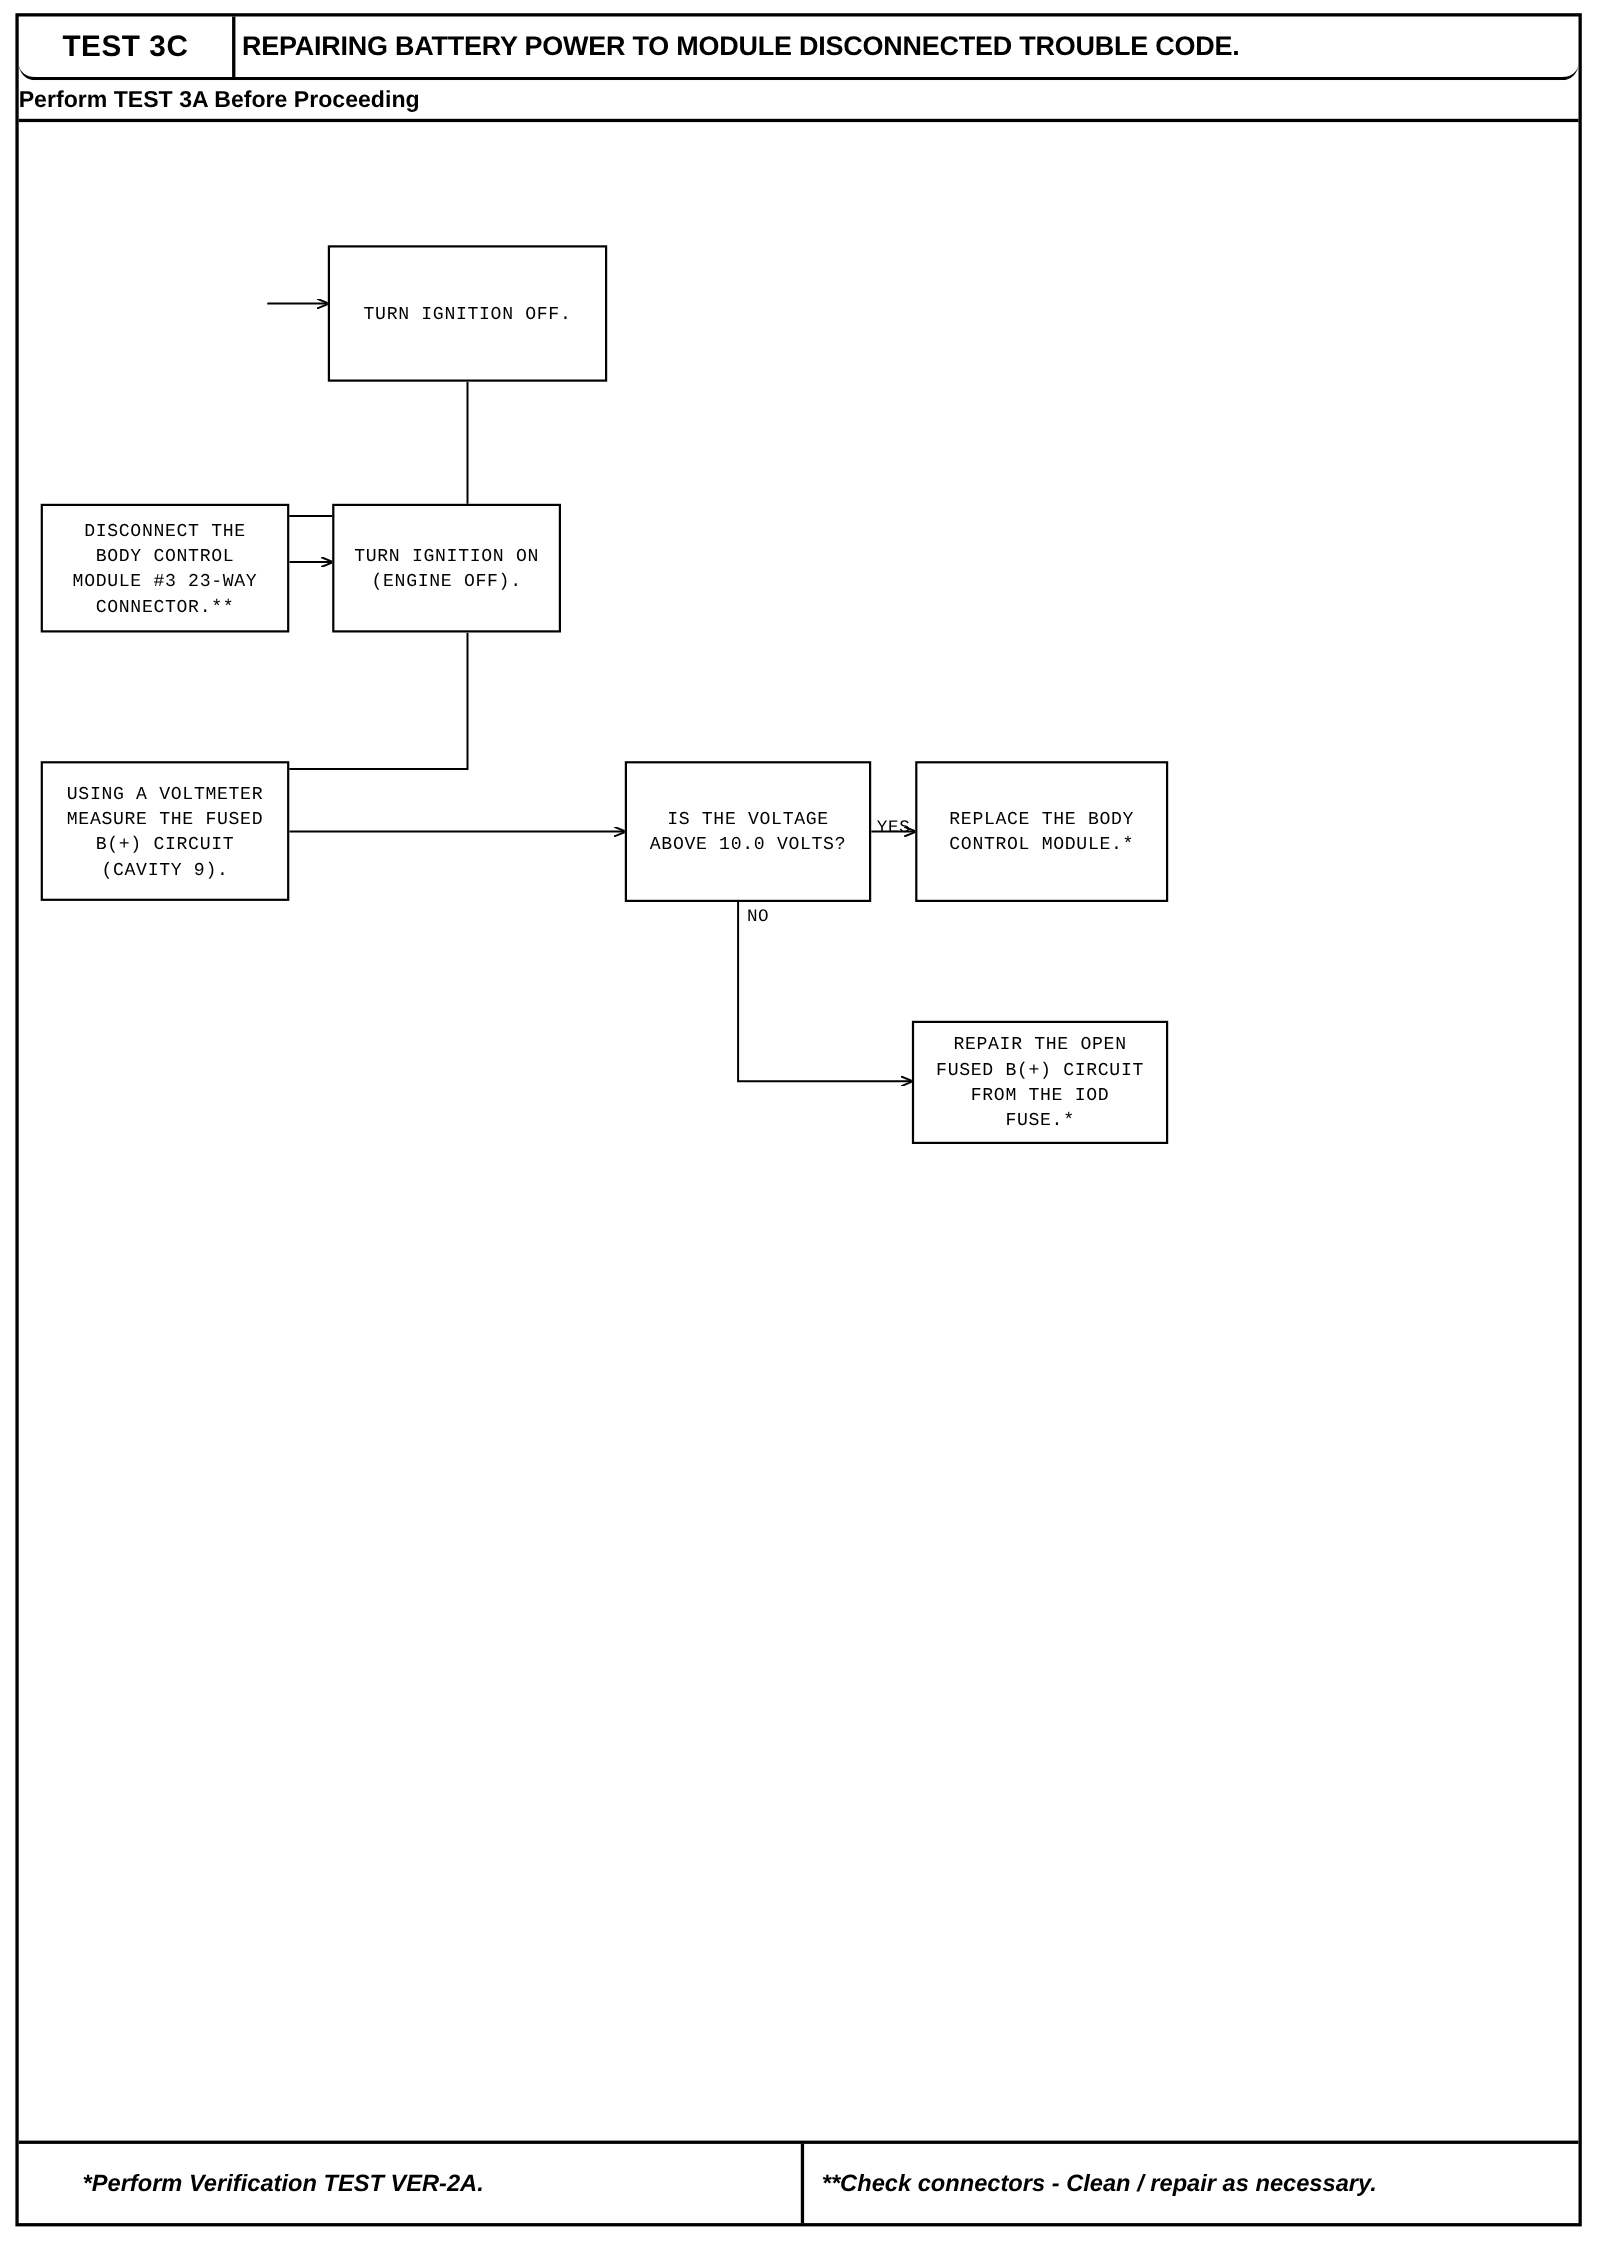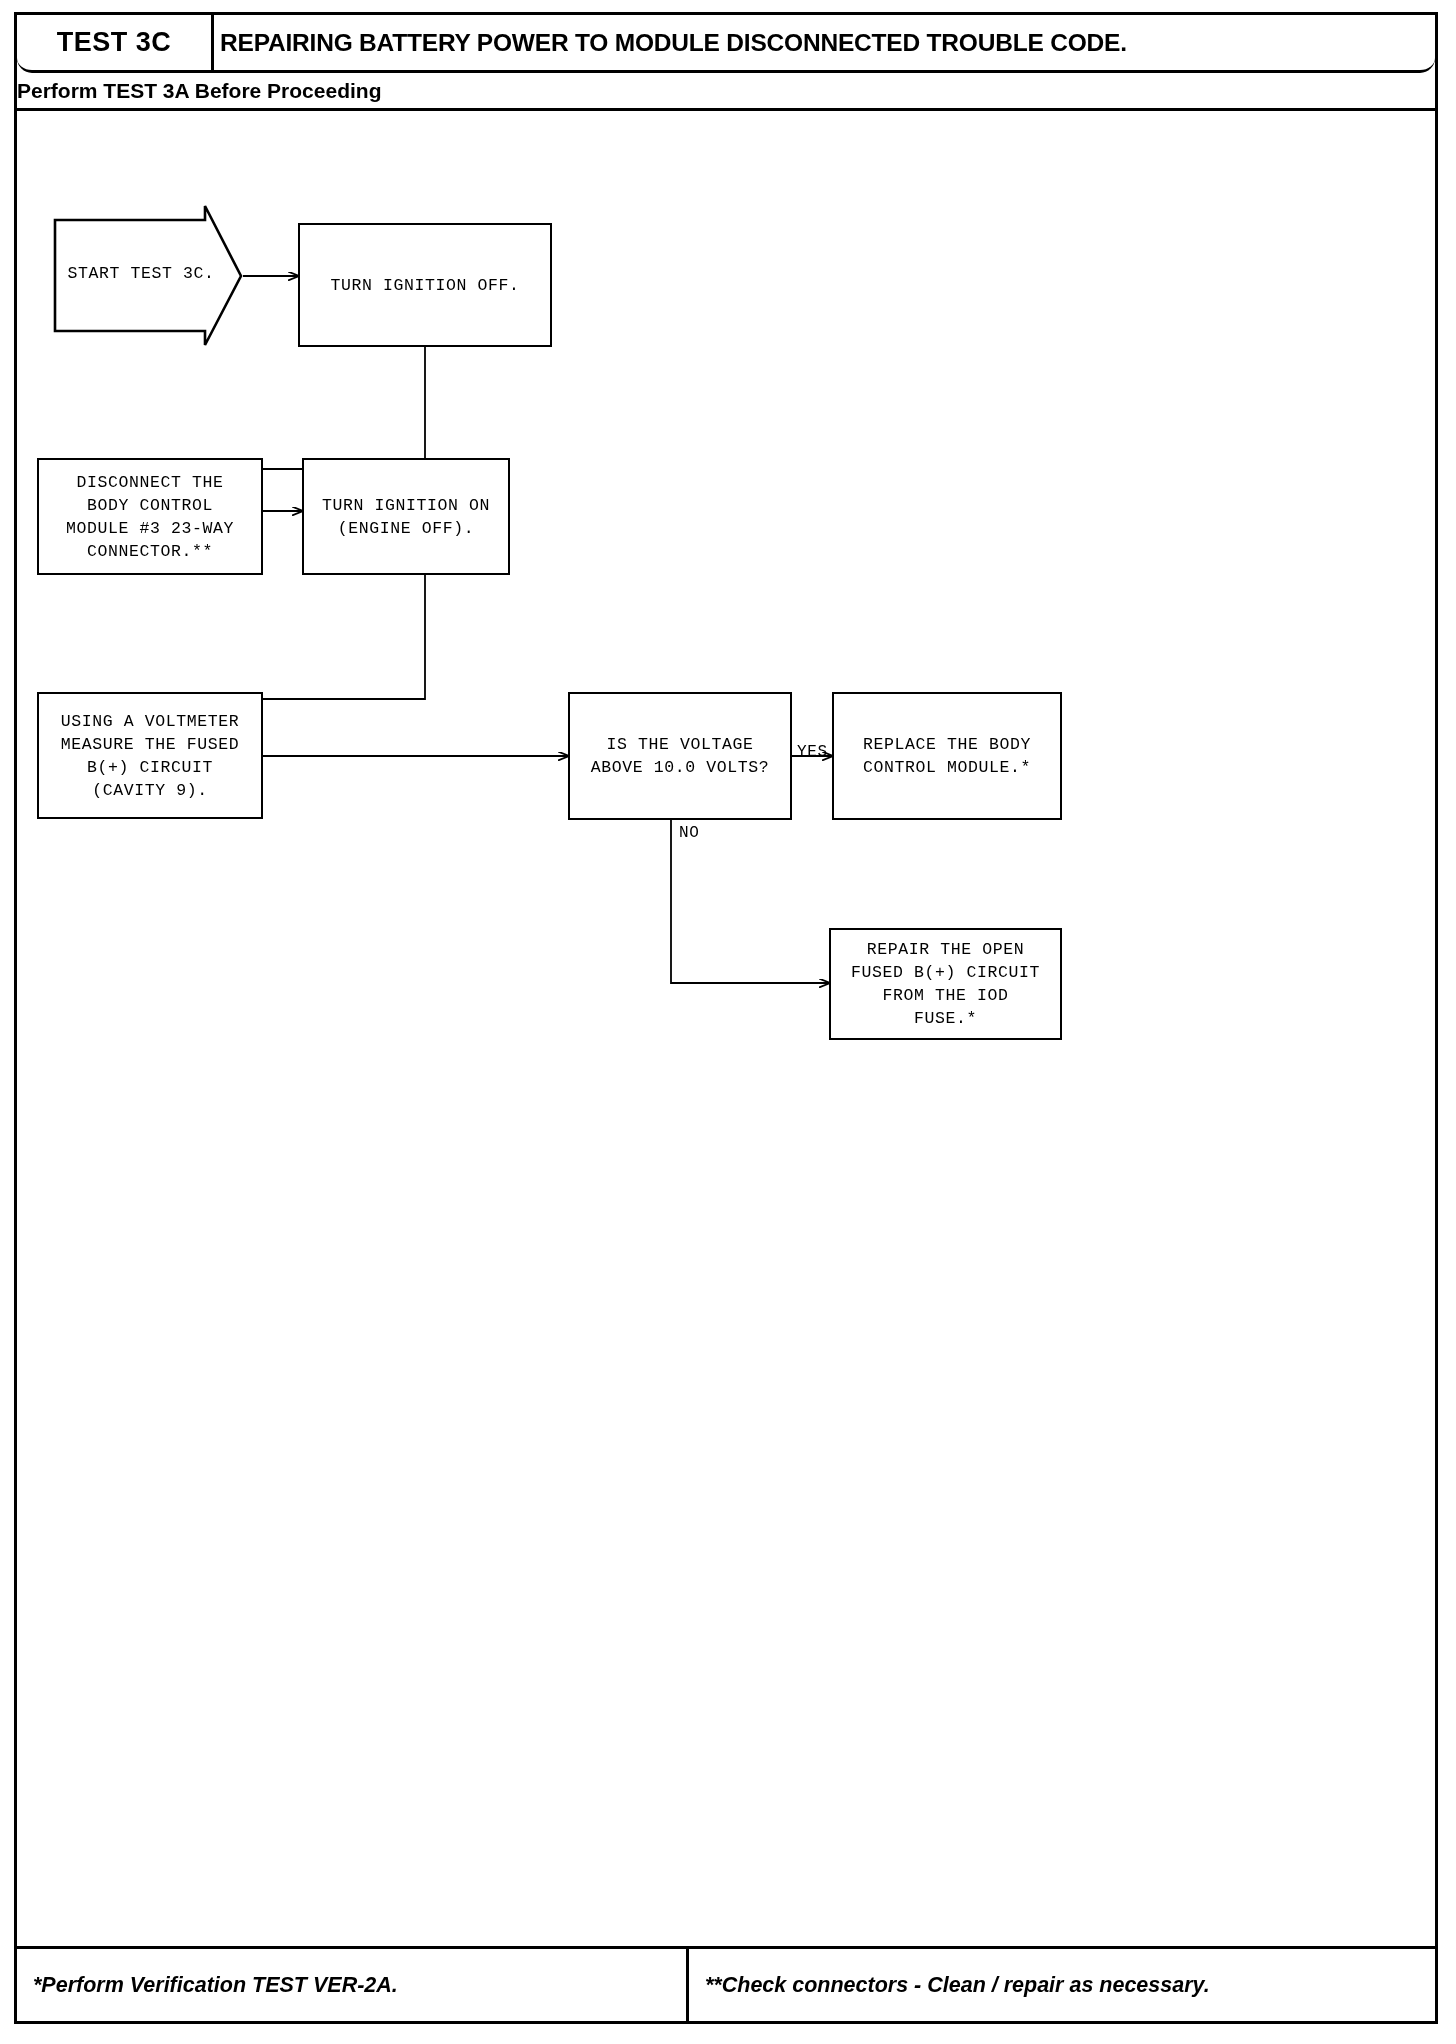--- a/index.html
+++ b/index.html
@@ -158,20 +158,21 @@
   #footer-row {
     position: absolute;
     left: 0;
     bottom: 0;
     width: 100%;
     height: 75px;
     box-sizing: border-box;
     border-top: 3px solid #000;
     display: flex;
     align-items: stretch;
+    padding-left: 42px;
   }
   #footer-left {
     width: 672px;
     box-sizing: border-box;
     border-right: 3px solid #000;
     display: flex;
     align-items: center;
     padding-left: 16px;
   }
   #footer-right {
@@ -223,26 +224,20 @@
 
       <path d="M 408 464 L 408 588 L 132 588 L 132 680" fill="none" stroke="#000" stroke-width="1.8" marker-end="url(#arrowhead)"></path>
 
       <line x1="246" y1="645" x2="551" y2="645" stroke="#000" stroke-width="1.8" marker-end="url(#arrowhead)"></line>
 
       <line x1="775" y1="645" x2="815" y2="645" stroke="#000" stroke-width="1.8" marker-end="url(#arrowhead)"></line>
 
       <path d="M 654 709 L 654 872 L 812 872" fill="none" stroke="#000" stroke-width="1.8" marker-end="url(#arrowhead)"></path>
     </svg>
 
-    <div id="node-start">
-      <svg id="start-arrow-svg" viewBox="0 0 190 143">
-        <path d="M 2 16 L 152 16 L 152 2 L 188 72 L 152 141 L 152 127 L 2 127 Z" fill="#fff" stroke="#000" stroke-width="2.6" stroke-linejoin="miter"></path>
-      </svg>
-      <span class="node-text">START TEST 3C.</span>
-    </div>
 
     <div class="node" id="node-ignition-off" style="left:281px; top:112px; width:254px; height:124px;">
       <span class="node-text">TURN IGNITION OFF.</span>
     </div>
 
     <div class="node" id="node-disconnect" style="left:20px; top:347px; width:226px; height:117px;">
       <span class="node-text">DISCONNECT THE
 BODY CONTROL
 MODULE #3 23-WAY
 CONNECTOR.**</span>

